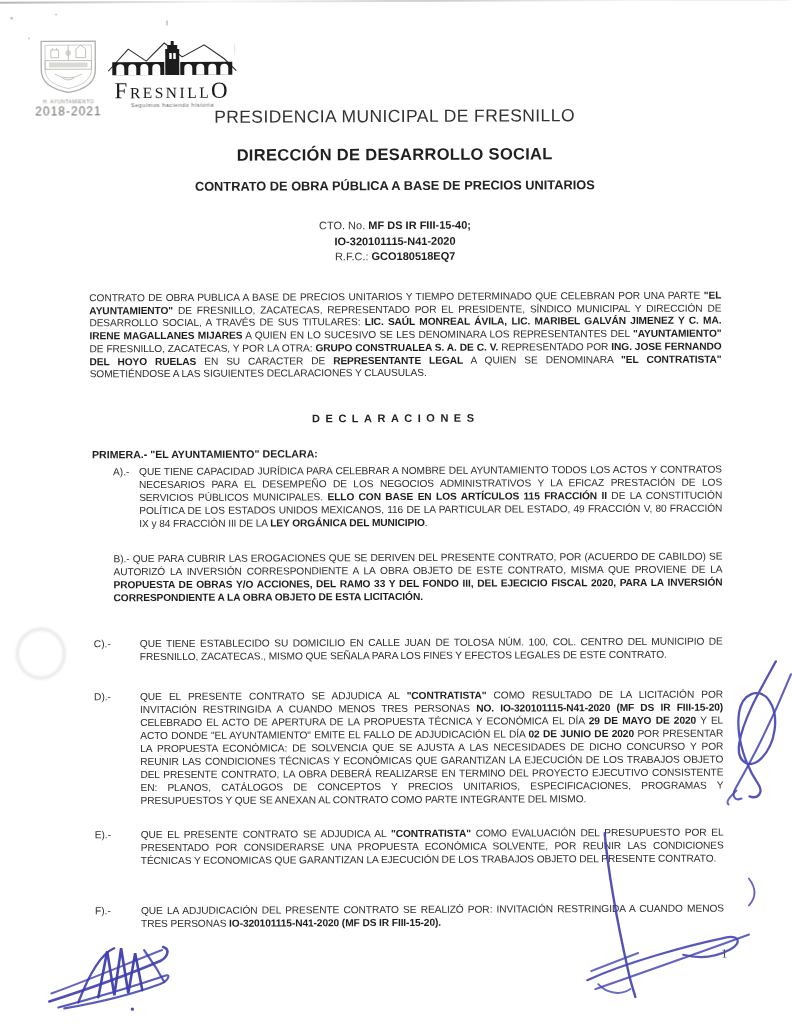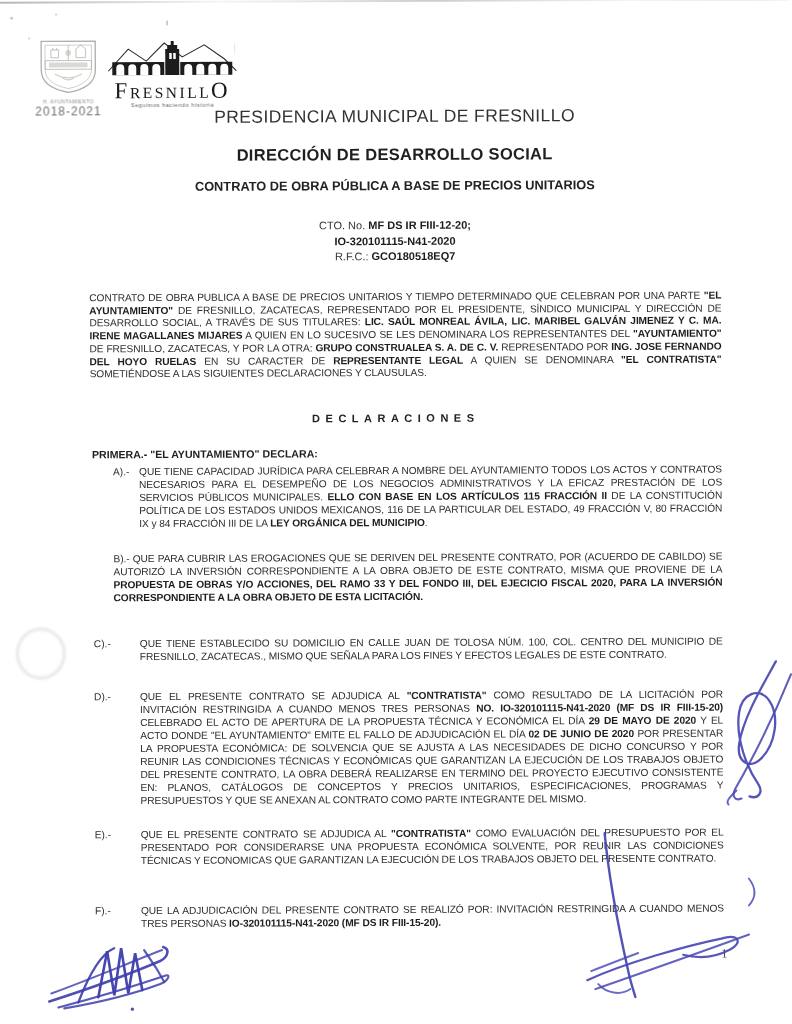--- a/index.html
+++ b/index.html
@@ -108,21 +108,21 @@
       </svg>
       <div class="fword"><span class="capL">F</span><span class="mid">RESNILL</span><span class="capL">O</span></div>
       <div class="ftag">Seguimos haciendo historia</div>
     </div>
 
     <div class="title1">PRESIDENCIA MUNICIPAL DE FRESNILLO</div>
     <div class="title2">DIRECCIÓN DE DESARROLLO SOCIAL</div>
     <div class="title3">CONTRATO DE OBRA PÚBLICA A BASE DE PRECIOS UNITARIOS</div>
 
     <div class="cto">
-      <div><span>CTO. No. </span><span class="b">MF DS IR FIII-12-20;</span></div>
+      <div><span>CTO. No. </span><span class="b">MF DS IR FIII-15-40;</span></div>
       <div class="b">IO-320101115-N41-2020</div>
       <div><span>R.F.C.: </span><span class="b">GCO180518EQ7</span></div>
     </div>
 
     <div class="intro"><span>CONTRATO DE OBRA PUBLICA A BASE DE PRECIOS UNITARIOS Y TIEMPO DETERMINADO QUE CELEBRAN POR UNA PARTE </span><span class="b">"EL AYUNTAMIENTO"</span><span> DE FRESNILLO, ZACATECAS, REPRESENTADO POR EL PRESIDENTE, SÍNDICO MUNICIPAL Y DIRECCIÓN DE DESARROLLO SOCIAL, A TRAVÉS DE SUS TITULARES: </span><span class="b">LIC. SAÚL MONREAL ÁVILA,  LIC. MARIBEL GALVÁN JIMENEZ Y C. MA. IRENE MAGALLANES MIJARES</span><span> A QUIEN EN LO SUCESIVO SE LES DENOMINARA LOS REPRESENTANTES DEL </span><span class="b">"AYUNTAMIENTO"</span><span> DE FRESNILLO, ZACATECAS, Y POR LA OTRA: </span><span class="b">GRUPO CONSTRUALEA S. A. DE C. V.</span><span> REPRESENTADO POR  </span><span class="b">ING. JOSE FERNANDO DEL HOYO RUELAS</span><span> EN SU CARACTER DE </span><span class="b">REPRESENTANTE LEGAL</span><span> A QUIEN SE DENOMINARA </span><span class="b">"EL CONTRATISTA"</span><span> SOMETIÉNDOSE A LAS  SIGUIENTES DECLARACIONES Y CLAUSULAS.</span></div>
 
     <div class="decl-head">DECLARACIONES</div>
     <div class="primera">PRIMERA.- "EL AYUNTAMIENTO" DECLARA:</div>
 
     <div class="item item-a">

